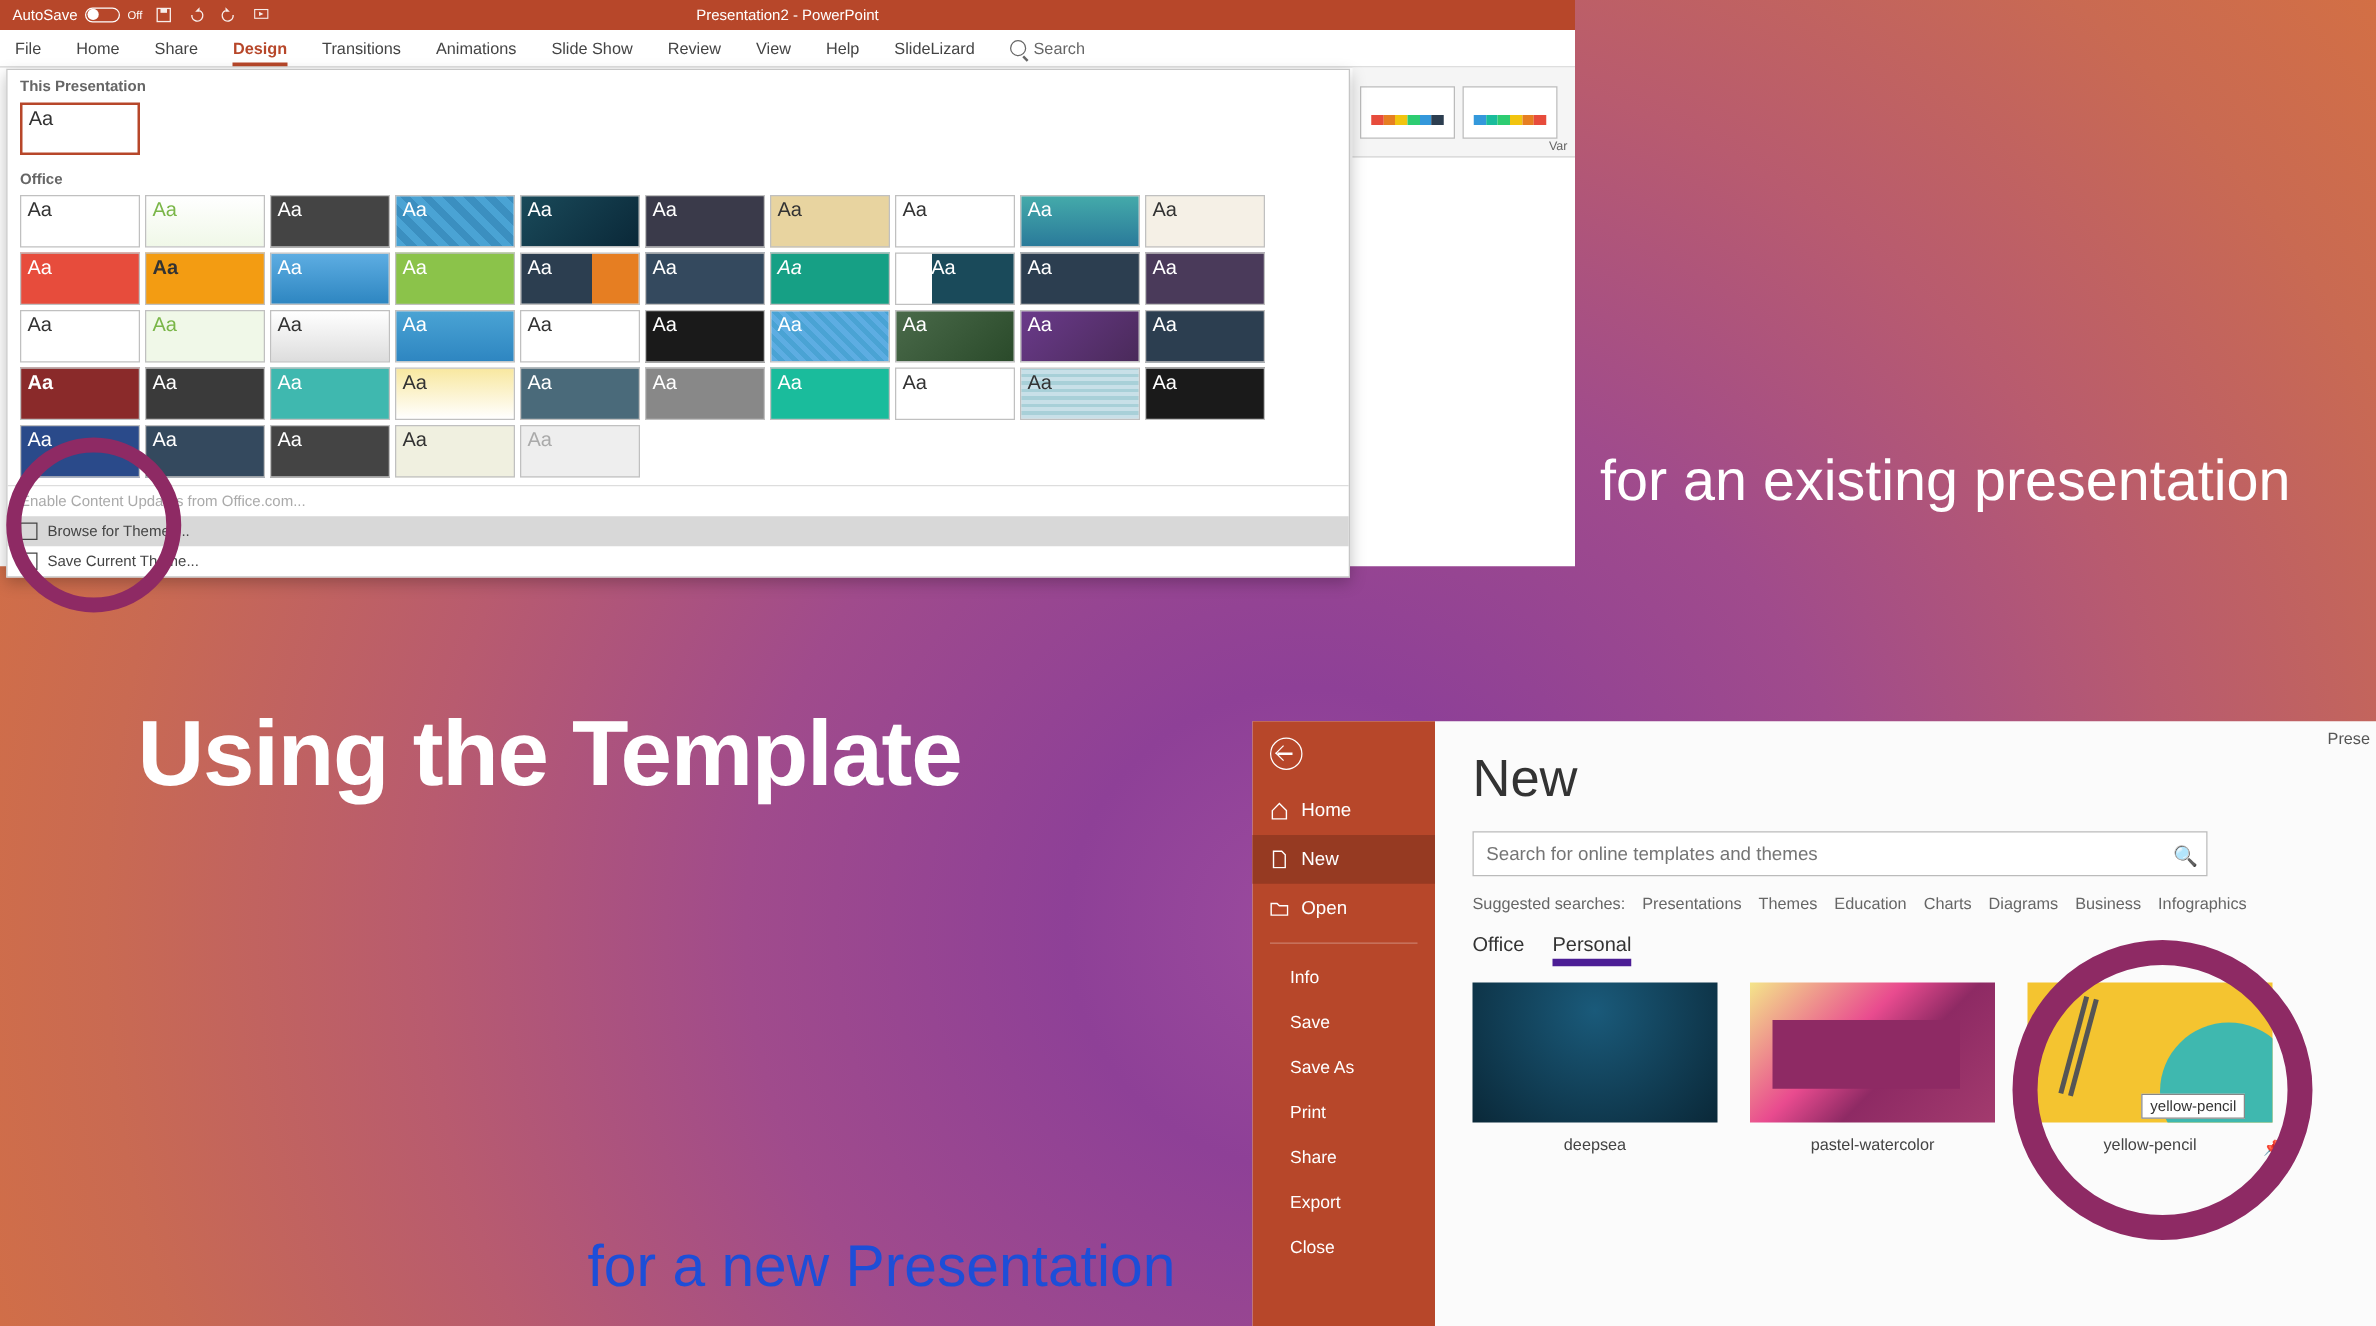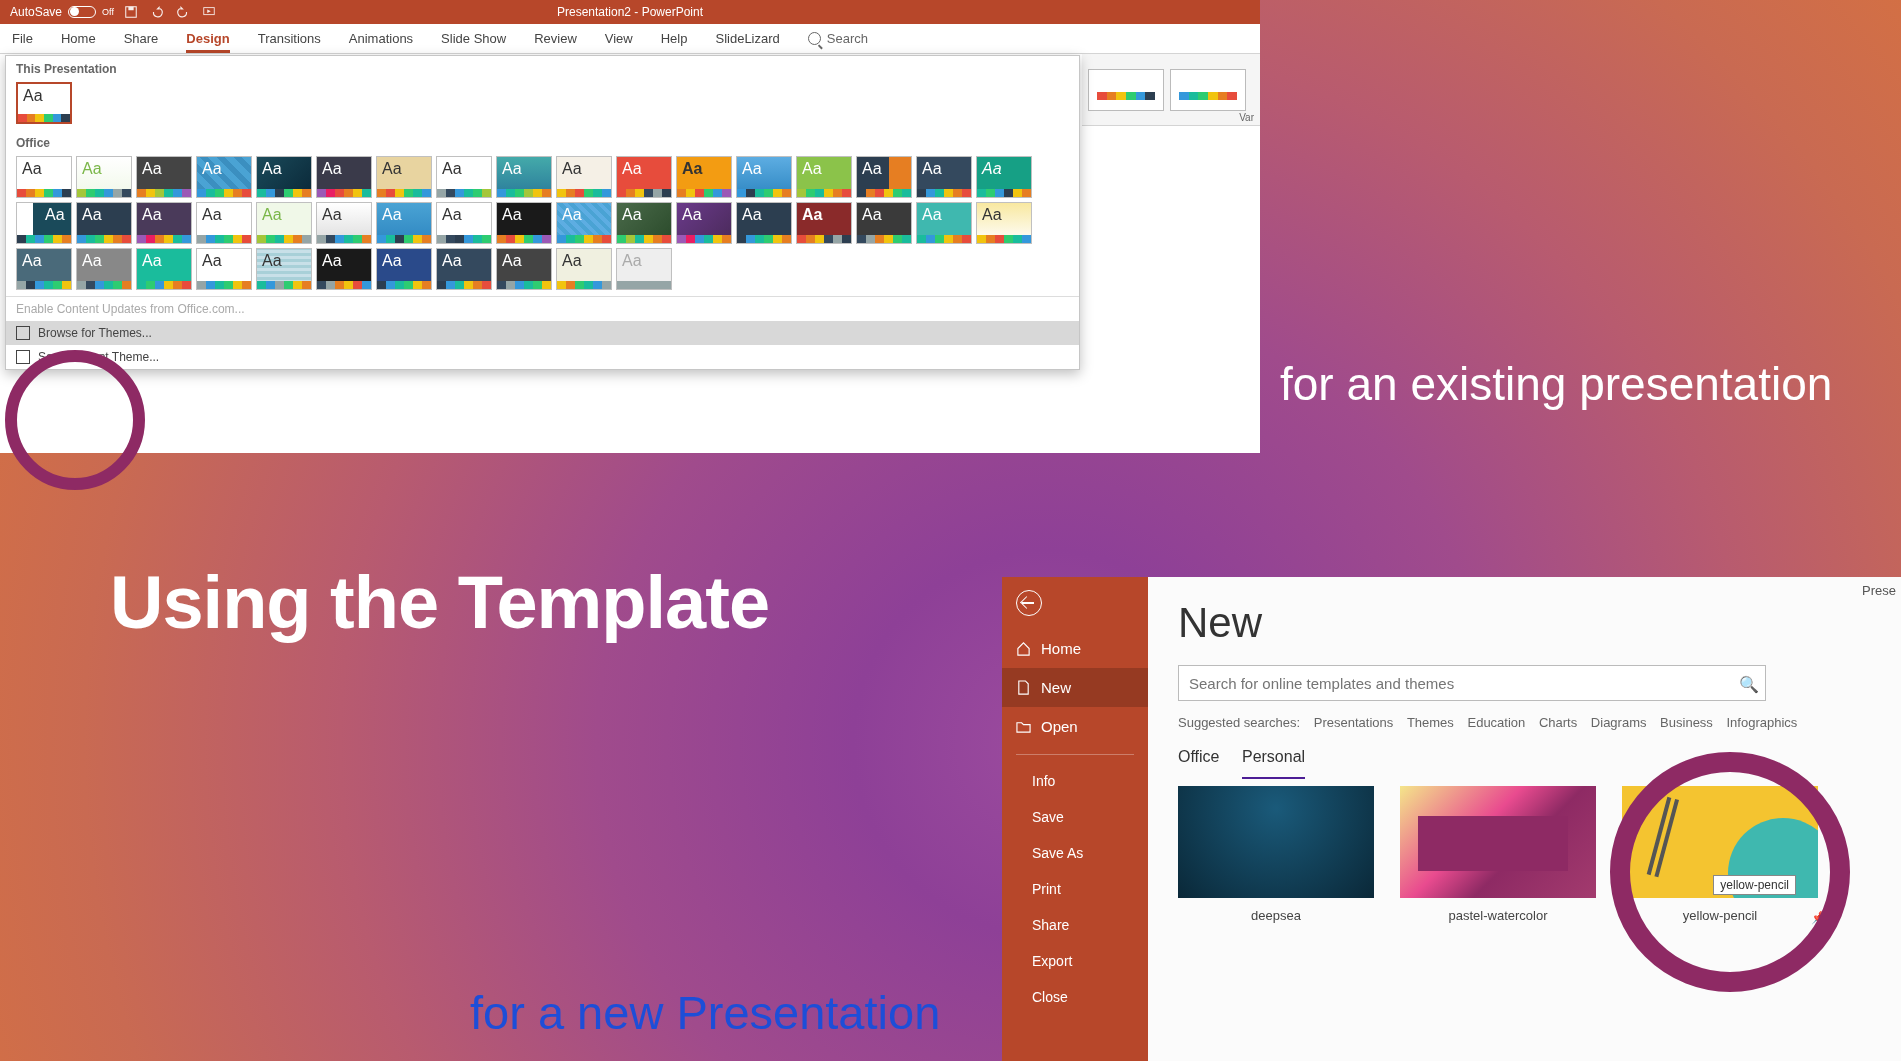--- a/index.html
+++ b/index.html
@@ -25,21 +25,21 @@
 .pp1-tabs .tab.file { color: #444; }
 .pp1-tabs .tab.active { color: #b7472a; border-bottom: 3px solid #b7472a; padding-bottom: 4px; margin-bottom: -6px; font-weight: 600; }
 .pp1-tabs .search { display: flex; align-items: center; gap: 6px; color: #666; }
 .pp1-tabs .search-icon { width: 13px; height: 13px; border: 1.5px solid #666; border-radius: 50%; position: relative; }
 .pp1-tabs .search-icon::after { content: ""; position: absolute; right: -3px; bottom: -3px; width: 5px; height: 1.5px; background: #666; transform: rotate(45deg); }
 
 
 .gallery { position: absolute; left: 5px; top: 55px; width: 1075px; background: #fff; border: 1px solid #c6c6c6; box-shadow: 0 4px 12px rgba(0,0,0,.25); z-index: 5; }
 .gallery .section-label { font-size: 12px; color: #666; font-weight: 600; padding: 6px 10px 4px; }
 .gallery .theme-row { display: flex; flex-wrap: wrap; gap: 4px; padding: 2px 10px 6px; }
-.theme-thumb { width: 56px; height: 42px; border: 1px solid #c0c0c0; background: #fff; position: relative; cursor: pointer; display: flex; flex-direction: column; }
+.theme-thumb { width: 96px; height: 42px; border: 1px solid #c0c0c0; background: #fff; position: relative; cursor: pointer; display: flex; flex-direction: row; }
 .theme-thumb .aa { font-size: 16px; font-weight: 400; padding: 3px 5px 0; color: #333; flex: 1; }
 .theme-thumb .stripe { height: 8px; display: flex; }
 .theme-thumb .stripe span { flex: 1; }
 .theme-thumb.selected { border: 2px solid #b7472a; }
 .gallery-footer { border-top: 1px solid #ddd; }
 .gallery-footer .item { font-size: 12px; color: #444; padding: 5px 10px; display: flex; align-items: center; gap: 8px; cursor: pointer; }
 .gallery-footer .item.disabled { color: #aaa; }
 .gallery-footer .item.highlight { background: #d8d8d8; }
 .gallery-footer .icon-small { width: 14px; height: 14px; border: 1px solid currentColor; }
 
@@ -68,21 +68,21 @@
 
 .pp2-main { flex: 1; padding: 22px 30px; position: relative; }
 .pp2-main h1 { font-size: 42px; font-weight: 300; color: #333; margin-bottom: 18px; }
 .pp2-search { width: 588px; height: 36px; border: 1px solid #bbb; display: flex; align-items: center; padding: 0 10px; background: #fff; margin-bottom: 14px; }
 .pp2-search input { flex: 1; border: none; outline: none; font-size: 15px; color: #666; }
 .pp2-search .srch-icon { width: 16px; height: 16px; color: #b7472a; font-weight: bold; }
 .pp2-suggested { font-size: 13px; color: #666; margin-bottom: 18px; }
 .pp2-suggested a { color: #666; text-decoration: none; margin-left: 10px; cursor: pointer; }
 .pp2-filter { font-size: 16px; color: #333; margin-bottom: 20px; }
 .pp2-filter span { margin-right: 18px; cursor: pointer; }
-.pp2-filter .active { border-bottom: 2px solid #4c1d95; padding-bottom: 12px; }
+.pp2-filter .active { border-bottom: 6px solid #4c1d95; padding-bottom: 2px; }
 
 .pp2-templates { display: flex; gap: 26px; }
 .tpl { width: 196px; text-align: center; cursor: pointer; position: relative; }
 .tpl-thumb { width: 196px; height: 112px; background: #ddd; margin-bottom: 10px; }
 .tpl-name { font-size: 13px; color: #444; }
 .tpl .pin { position: absolute; right: -8px; bottom: -2px; font-size: 12px; color: #888; }
 .tpl-thumb.deepsea { background: radial-gradient(circle at 50% 20%, #1a5a7a, #0a2838); }
 .tpl-thumb.pastel { background: linear-gradient(135deg, #f4e58a, #e94b8f 40%, #8e2a64 60%, #a33b6e); position: relative; }
 .tpl-thumb.pastel::after { content:""; position:absolute; left:18px; top:30px; width:150px; height:55px; background:#8e2a64; }
 .tpl-thumb.yellow { background: #f4c430; position: relative; overflow: hidden; }

